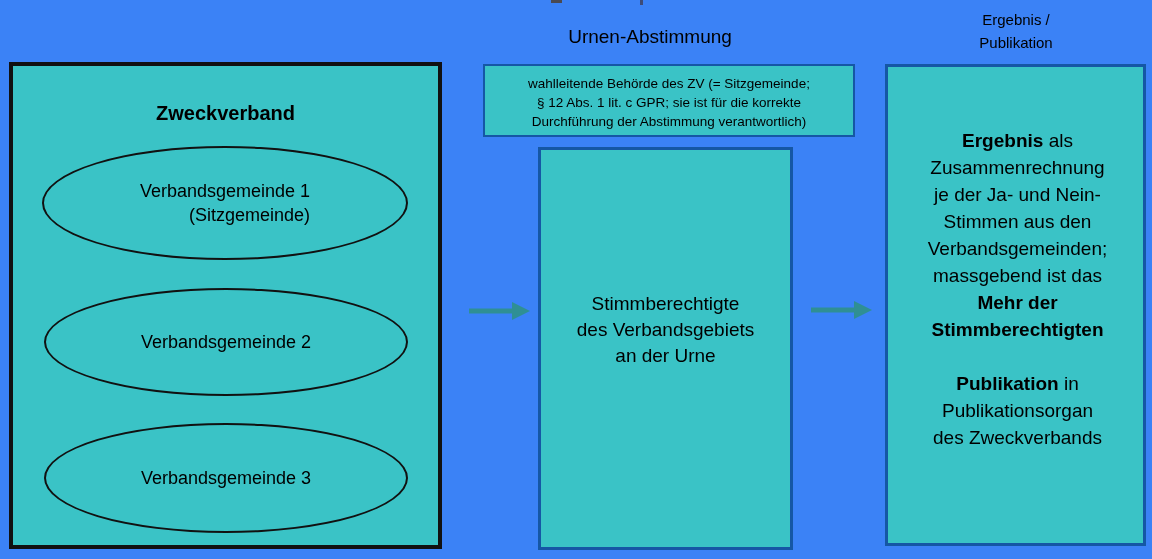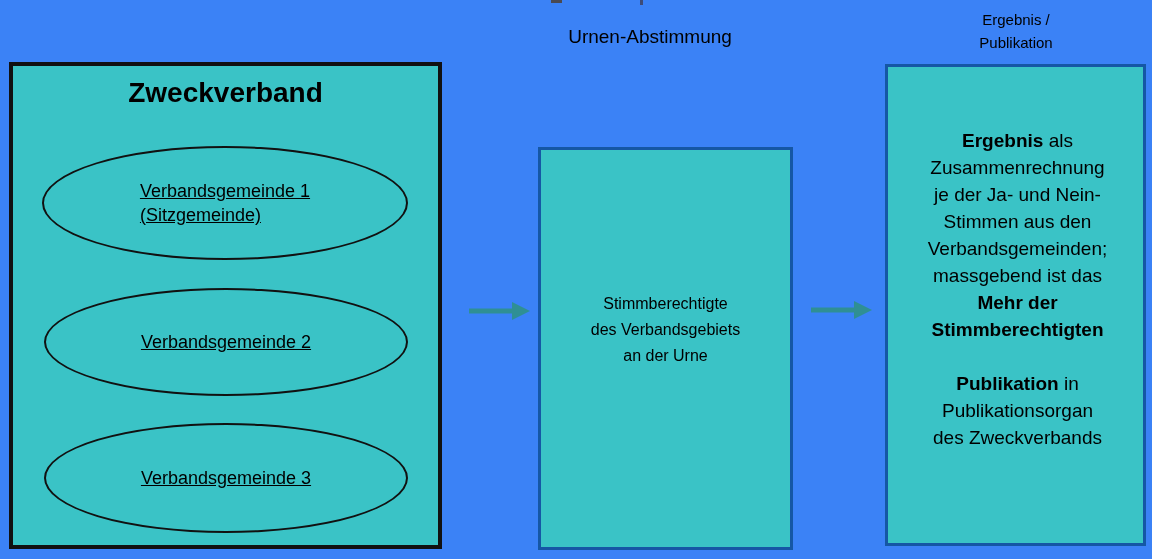--- a/index.html
+++ b/index.html
@@ -40,38 +40,37 @@
 
   .teal-box {
     position: absolute;
     background: var(--box-fill);
   }
   .left-box {
     left: 9px; top: 62px; width: 433px; height: 487px;
     border: 4px solid var(--black-border);
   }
   .zv-title {
-    margin-top: 11px;
+    margin-top: 36px;
     text-align: center;
-    font-size: 28px;
+    font-size: 20px;
     font-weight: bold;
   }
   .ellipse {
     position: absolute;
     border: 2px solid var(--black-border);
     border-radius: 50%;
     background: var(--box-fill);
     display: flex;
     align-items: center;
     justify-content: center;
-    text-align: left;
+    text-align: right;
     font-size: 18px;
     line-height: 24px;
     white-space: pre-line;
-    text-decoration: underline;
   }
   .e1 { left: 29px; top: 80px;  width: 366px; height: 114px; }
   .e2 { left: 31px; top: 222px; width: 364px; height: 108px; }
   .e3 { left: 31px; top: 357px; width: 364px; height: 110px; }
 
   .note-box {
     left: 483px; top: 64px; width: 372px; height: 73px;
     border: 2px solid var(--blue-border);
     text-align: center;
     font-size: 13.5px;
@@ -80,21 +79,21 @@
     white-space: pre-line;
   }
   .middle-box {
     left: 538px; top: 147px; width: 255px; height: 403px;
     border: 3px solid var(--blue-border);
   }
   .mid-text {
     position: absolute;
     left: 0; right: 0; top: 141px;
     text-align: center;
-    font-size: 16px;
+    font-size: 19px;
     line-height: 26px;
     white-space: pre-line;
   }
   .right-box {
     left: 885px; top: 64px; width: 261px; height: 482px;
     border: 3px solid var(--blue-border);
     padding: 60px 4px 0 8px;
     text-align: center;
     font-size: 19px;
     line-height: 27px;
@@ -135,20 +134,23 @@
     <div class="ellipse e3">
       <span>Verbandsgemeinde 3</span>
     </div>
   </div>
 
   <svg class="arrow-svg arrow1" width="68" height="28" viewBox="0 0 68 28">
     <rect class="arrow-shape" x="5" y="11.5" width="44" height="5"></rect>
     <polygon class="arrow-shape" points="48,5 48,23 66,14"></polygon>
   </svg>
 
+  <div class="teal-box note-box">wahlleitende Behörde des ZV (= Sitzgemeinde;
+§ 12 Abs. 1 lit. c GPR; sie ist für die korrekte
+Durchführung der Abstimmung verantwortlich)</div>
 
   <div class="teal-box middle-box">
     <div class="mid-text">Stimmberechtigte
 des Verbandsgebiets
 an der Urne</div>
   </div>
 
   <svg class="arrow-svg arrow2" width="68" height="28" viewBox="0 0 68 28">
     <rect class="arrow-shape" x="5" y="11.5" width="44" height="5"></rect>
     <polygon class="arrow-shape" points="48,5 48,23 66,14"></polygon>

